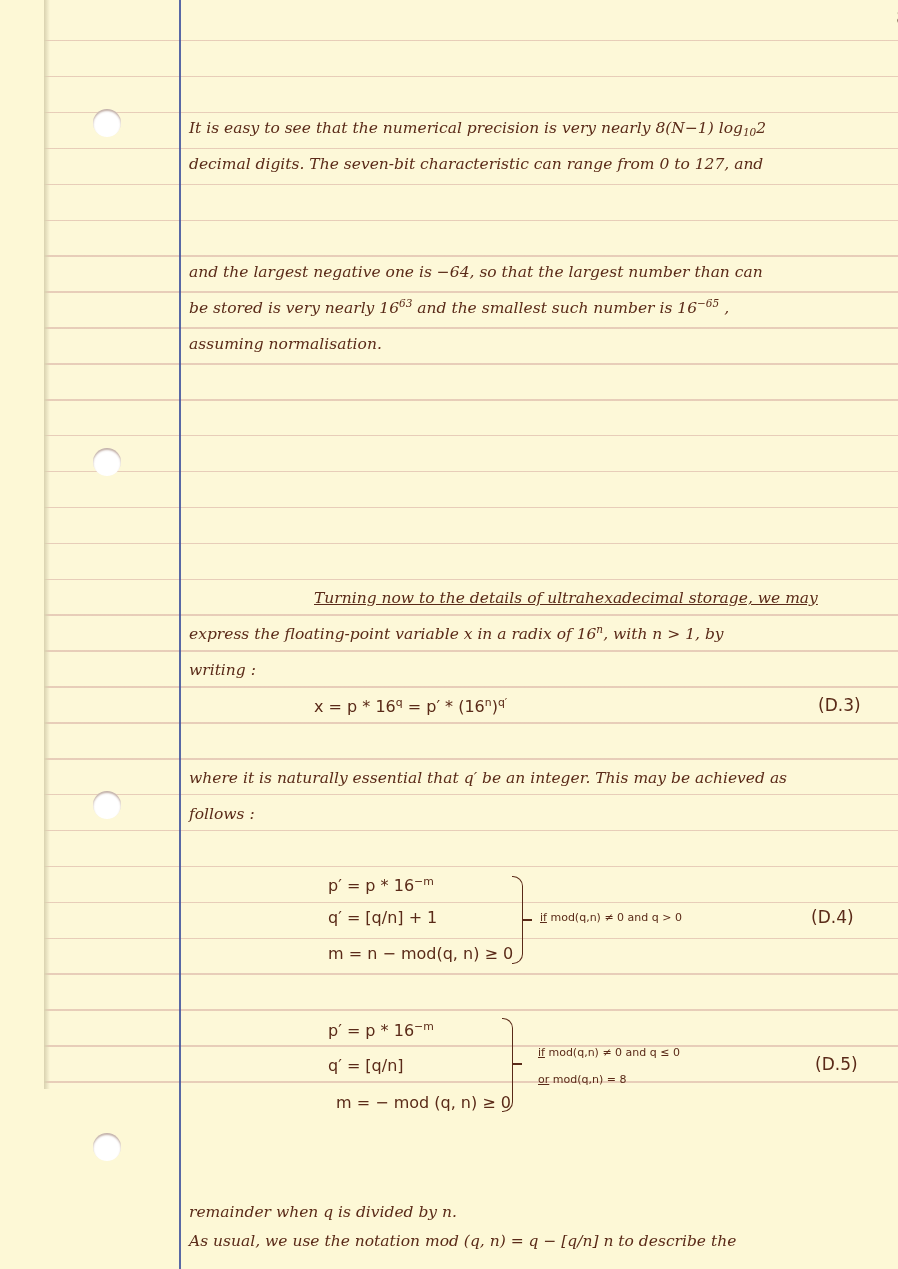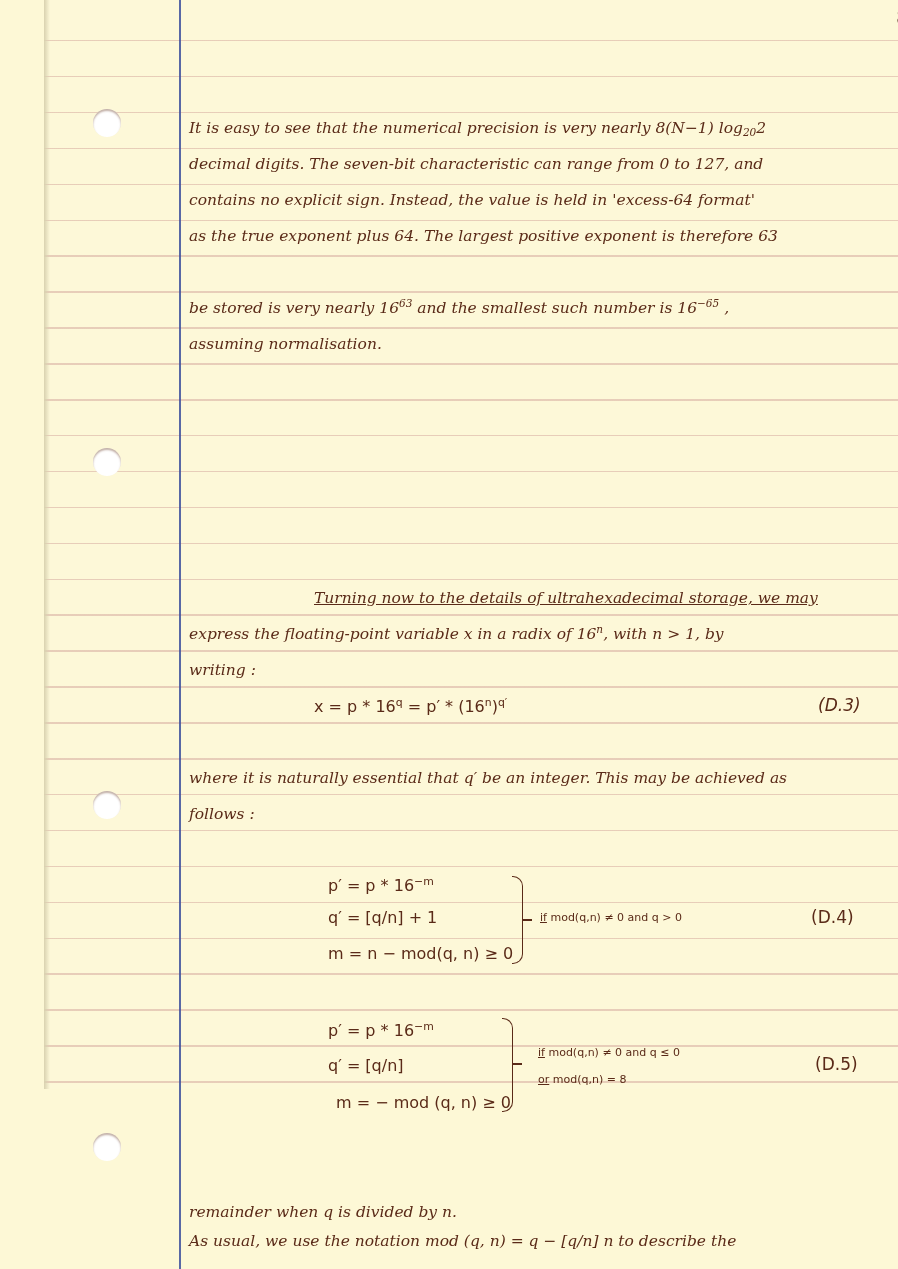--- a/index.html
+++ b/index.html
@@ -116,40 +116,39 @@
   <div class="margin-line"></div>
 
   <div class="hole" style="left:49px; top:109px;"></div>
   <div class="hole" style="left:49px; top:448px;"></div>
   <div class="hole" style="left:49px; top:791px;"></div>
   <div class="hole" style="left:49px; top:1133px;"></div>
 
   <div class="page-number">82</div>
 
   <div class="line" style="top:118px;">
-    <span>It is easy to see that the numerical precision is very nearly 8(N−1) log</span><sub>20</sub><span>2</span>
+    <span>It is easy to see that the numerical precision is very nearly 8(N−1) log</span><sub>10</sub><span>2</span>
   </div>
   <div class="line" style="top:154px;">decimal digits. The seven-bit characteristic can range from 0 to 127, and</div>
-  <div class="line" style="top:190px;">contains no explicit sign. Instead, the value is held in 'excess-64 format'</div>
-  <div class="line" style="top:226px;">as the true exponent plus 64. The largest positive exponent is therefore 63</div>
+  <div class="line" style="top:262px;">and the largest negative one is −64, so that the largest number than can</div>
   <div class="line" style="top:298px;">
     <span>be stored is very nearly 16</span><sup>63</sup><span> and the smallest such number is 16</span><sup>−65</sup><span> ,</span>
   </div>
   <div class="line" style="top:334px;">assuming normalisation.</div>
 
   <div class="line indent" style="top:588px;">Turning now to the details of ultrahexadecimal storage, we may</div>
   <div class="line" style="top:624px;">
     <span>express the floating-point variable x in a radix of 16</span><sup>n</sup><span>, with n &gt; 1, by</span>
   </div>
   <div class="line" style="top:660px;">writing :</div>
 
   <div class="eq" style="left:270px; top:697px;">
     <span>x = p * 16</span><sup>q</sup><span> = p′ * (16</span><sup>n</sup><span>)</span><sup>q′</sup>
   </div>
-  <div class="eq-label" style="left:774px; top:695px;font-style:italic;">(D.3)</div>
+  <div class="eq-label" style="left:774px; top:695px;">(D.3)</div>
 
   <div class="line" style="top:768px;">where it is naturally essential that q′ be an integer. This may be achieved as</div>
   <div class="line" style="top:804px;">follows :</div>
 
   <div class="eq" style="left:284px; top:876px;">
     <span>p′ = p * 16</span><sup>−m</sup>
   </div>
   <div class="eq" style="left:284px; top:908px;">q′ = [q/n] + 1</div>
   <div class="eq" style="left:284px; top:944px;text-align:center;">m =  n − mod(q, n) ≥ 0</div>
   <div class="brace" style="left:468px; top:876px; height:86px;"></div>

